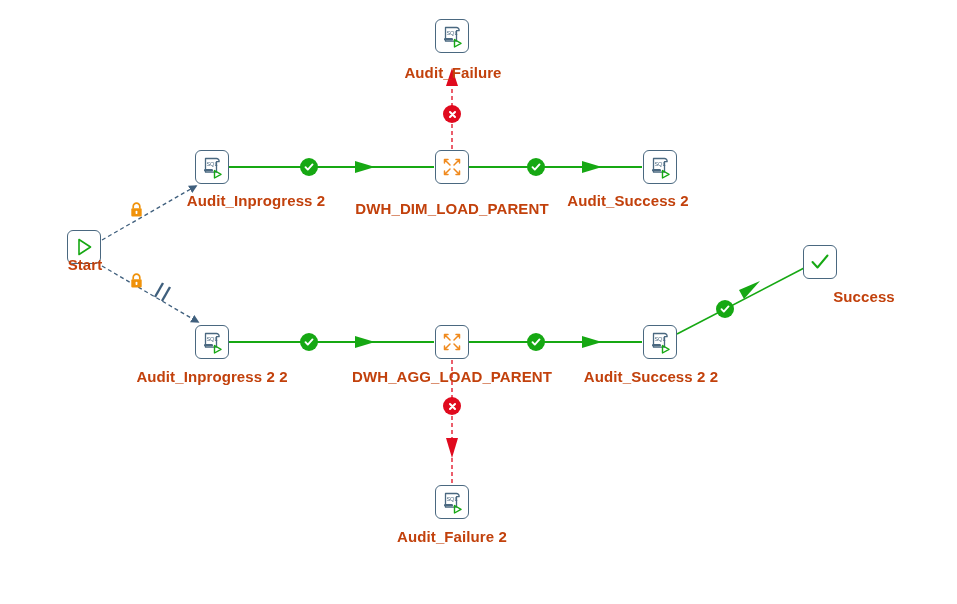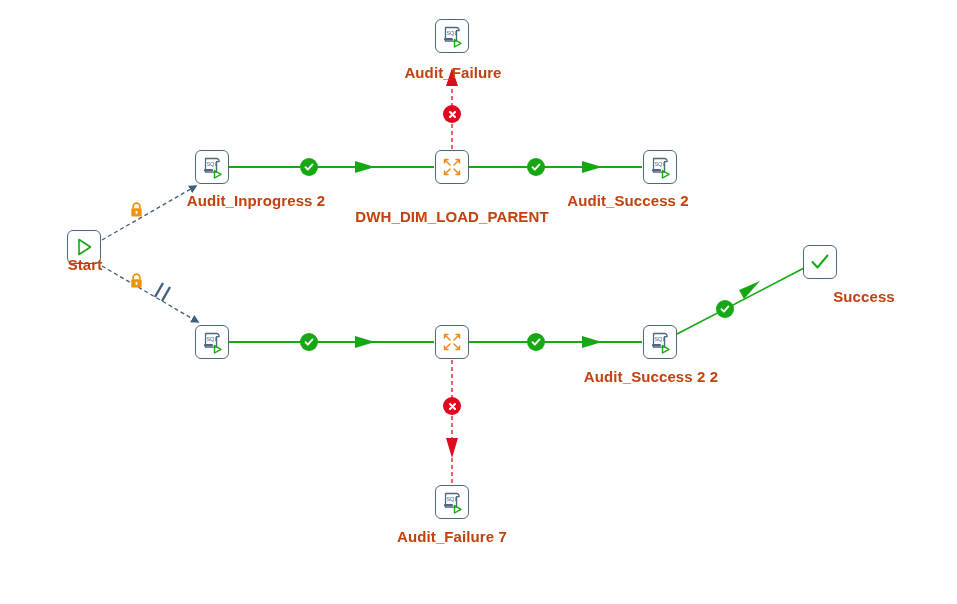--- a/index.html
+++ b/index.html
@@ -161,21 +161,21 @@
       <svg width="24" height="24" viewBox="0 0 24 24">
         <g stroke="#f08a1e" stroke-width="1.5" fill="none" stroke-linecap="round" stroke-linejoin="round">
           <path d="M10 10 L4.5 4.5 M4.5 4.5 L4.5 8 M4.5 4.5 L8 4.5"></path>
           <path d="M14 10 L19.5 4.5 M19.5 4.5 L16 4.5 M19.5 4.5 L19.5 8"></path>
           <path d="M10 14 L4.5 19.5 M4.5 19.5 L8 19.5 M4.5 19.5 L4.5 16"></path>
           <path d="M14 14 L19.5 19.5 M19.5 19.5 L19.5 16 M19.5 19.5 L16 19.5"></path>
         </g>
       </svg>
     </span>
   </div>
-  <div class="node-label" style="left:452px;top:208px;transform:translateX(-50%);">DWH_DIM_LOAD_PARENT</div>
+  <div class="node-label" style="left:452px;top:200px;transform:translateX(-50%);">DWH_DIM_LOAD_PARENT</div>
 
   <div class="node" style="left:643px;top:150px;">
     <span>
       <svg width="24" height="24" viewBox="0 0 24 24">
         <path d="M5.5 3.5 h11 a2.6 2.6 0 0 1 2.6 2.6 v0.6 h-2.6 v10.5 h-11 z" fill="#ffffff" stroke="#4a6880" stroke-width="1.3" stroke-linejoin="round"></path>
         <text x="12" y="11" font-family="Liberation Sans, sans-serif" font-size="5.6" fill="#4a6880" text-anchor="middle">SQL</text>
         <rect x="4" y="14" width="9" height="2.4" rx="1.2" fill="#4a6880"></rect>
         <path d="M14.5 15.5 L21 19.3 L14.5 23 z" fill="none" stroke="#16a813" stroke-width="1.4" stroke-linejoin="round"></path>
       </svg>
     </span>
@@ -203,33 +203,35 @@
   <div class="node" style="left:195px;top:325px;">
     <span>
       <svg width="24" height="24" viewBox="0 0 24 24">
         <path d="M5.5 3.5 h11 a2.6 2.6 0 0 1 2.6 2.6 v0.6 h-2.6 v10.5 h-11 z" fill="#ffffff" stroke="#4a6880" stroke-width="1.3" stroke-linejoin="round"></path>
         <text x="12" y="11" font-family="Liberation Sans, sans-serif" font-size="5.6" fill="#4a6880" text-anchor="middle">SQL</text>
         <rect x="4" y="14" width="9" height="2.4" rx="1.2" fill="#4a6880"></rect>
         <path d="M14.5 15.5 L21 19.3 L14.5 23 z" fill="none" stroke="#16a813" stroke-width="1.4" stroke-linejoin="round"></path>
       </svg>
     </span>
   </div>
+  <div class="node-label" style="left:212px;top:368px;transform:translateX(-50%);">Audit_Inprogress 2 2</div>
 
   <div class="node" style="left:435px;top:325px;">
     <span>
       <svg width="24" height="24" viewBox="0 0 24 24">
         <g stroke="#f08a1e" stroke-width="1.5" fill="none" stroke-linecap="round" stroke-linejoin="round">
           <path d="M10 10 L4.5 4.5 M4.5 4.5 L4.5 8 M4.5 4.5 L8 4.5"></path>
           <path d="M14 10 L19.5 4.5 M19.5 4.5 L16 4.5 M19.5 4.5 L19.5 8"></path>
           <path d="M10 14 L4.5 19.5 M4.5 19.5 L8 19.5 M4.5 19.5 L4.5 16"></path>
           <path d="M14 14 L19.5 19.5 M19.5 19.5 L19.5 16 M19.5 19.5 L16 19.5"></path>
         </g>
       </svg>
     </span>
   </div>
+  <div class="node-label" style="left:452px;top:368px;transform:translateX(-50%);">DWH_AGG_LOAD_PARENT</div>
 
   <div class="node" style="left:643px;top:325px;">
     <span>
       <svg width="24" height="24" viewBox="0 0 24 24">
         <path d="M5.5 3.5 h11 a2.6 2.6 0 0 1 2.6 2.6 v0.6 h-2.6 v10.5 h-11 z" fill="#ffffff" stroke="#4a6880" stroke-width="1.3" stroke-linejoin="round"></path>
         <text x="12" y="11" font-family="Liberation Sans, sans-serif" font-size="5.6" fill="#4a6880" text-anchor="middle">SQL</text>
         <rect x="4" y="14" width="9" height="2.4" rx="1.2" fill="#4a6880"></rect>
         <path d="M14.5 15.5 L21 19.3 L14.5 23 z" fill="none" stroke="#16a813" stroke-width="1.4" stroke-linejoin="round"></path>
       </svg>
     </span>
@@ -239,21 +241,21 @@
   <div class="node" style="left:435px;top:485px;">
     <span>
       <svg width="24" height="24" viewBox="0 0 24 24">
         <path d="M5.5 3.5 h11 a2.6 2.6 0 0 1 2.6 2.6 v0.6 h-2.6 v10.5 h-11 z" fill="#ffffff" stroke="#4a6880" stroke-width="1.3" stroke-linejoin="round"></path>
         <text x="12" y="11" font-family="Liberation Sans, sans-serif" font-size="5.6" fill="#4a6880" text-anchor="middle">SQL</text>
         <rect x="4" y="14" width="9" height="2.4" rx="1.2" fill="#4a6880"></rect>
         <path d="M14.5 15.5 L21 19.3 L14.5 23 z" fill="none" stroke="#16a813" stroke-width="1.4" stroke-linejoin="round"></path>
       </svg>
     </span>
   </div>
-  <div class="node-label" style="left:452px;top:528px;transform:translateX(-50%);">Audit_Failure 7</div>
+  <div class="node-label" style="left:452px;top:528px;transform:translateX(-50%);">Audit_Failure 2</div>
 
   <div class="conn-badge badge-success" style="left:300px;top:158px;">
     <svg width="12" height="12" viewBox="0 0 12 12">
       <path d="M2.5 6.2 L4.8 8.6 L9.5 3.4" fill="none" stroke="#ffffff" stroke-width="1.9" stroke-linecap="round" stroke-linejoin="round"></path>
     </svg>
   </div>
 
   <div class="conn-badge badge-success" style="left:527px;top:158px;">
     <svg width="12" height="12" viewBox="0 0 12 12">
       <path d="M2.5 6.2 L4.8 8.6 L9.5 3.4" fill="none" stroke="#ffffff" stroke-width="1.9" stroke-linecap="round" stroke-linejoin="round"></path>

